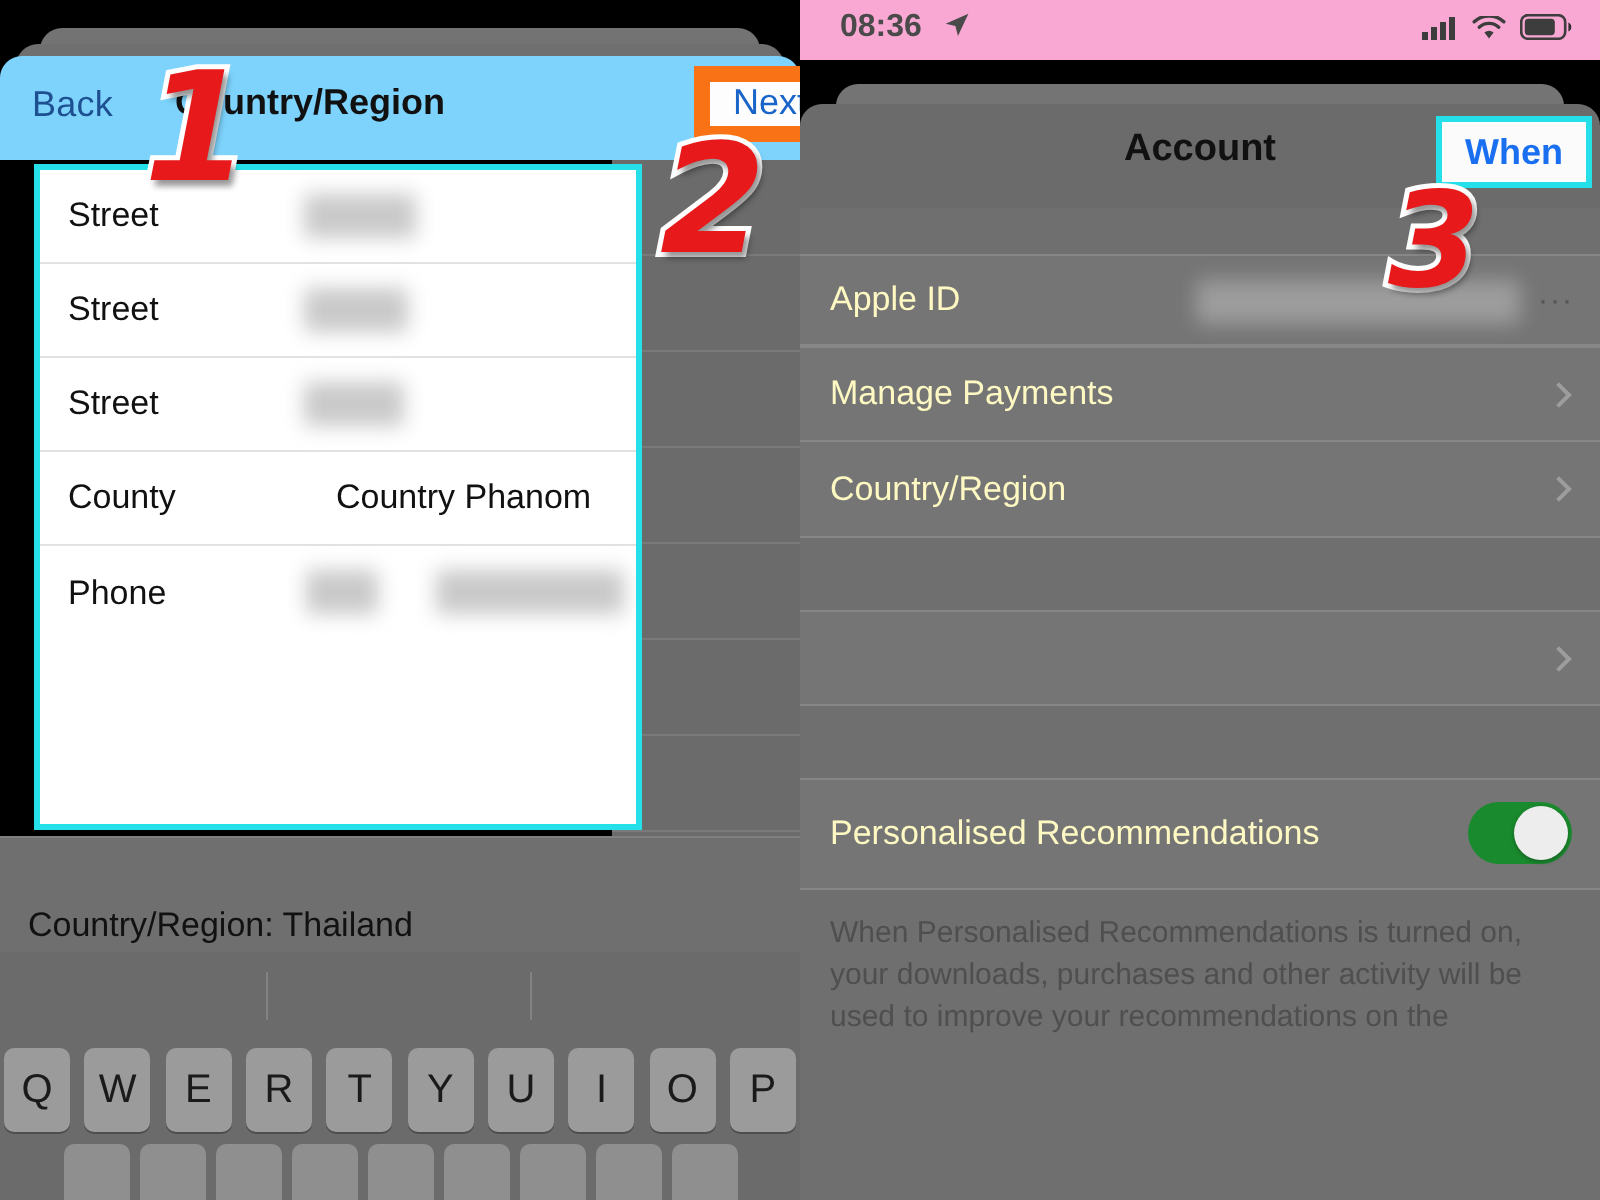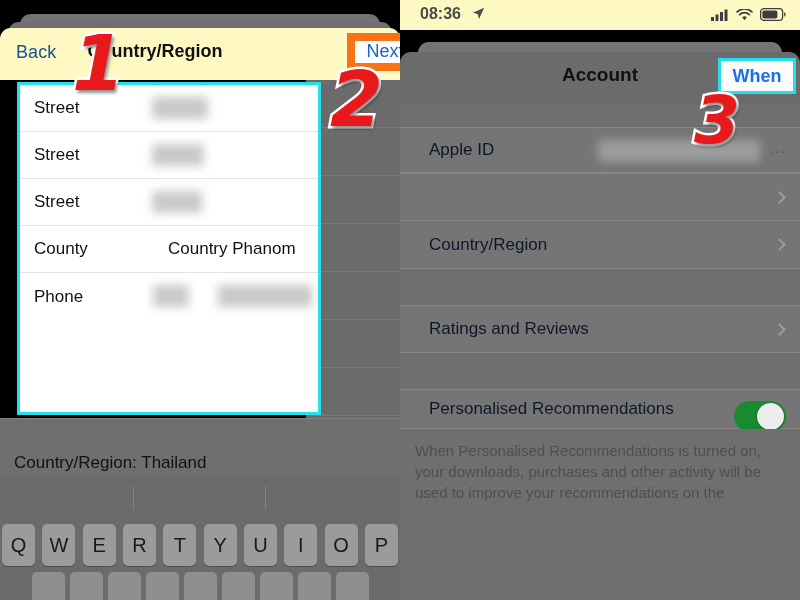--- a/index.html
+++ b/index.html
@@ -19,21 +19,21 @@
 
   
   .card-layer {
     position:absolute; background:#6b6b6b;
     border-top-left-radius:11px; border-top-right-radius:11px;
   }
 
   
   #left-navbar {
     position:absolute; left:0; top:28px; width:400px; height:52px;
-    background:#fef9c3;
+    background:#7dd3fc;
     border-top-left-radius:11px; border-top-right-radius:11px;padding-left:48px;
   }
   #back-button {
     position:absolute; left:16px; top:14px;
     font-size:18px; color:#1d4f91; letter-spacing:.1px;
   }
   #left-title {
     position:absolute; left:0; top:13px; width:310px;
     text-align:center; font-size:18px; font-weight:bold; color:#111;
   }
@@ -112,21 +112,21 @@
     display:flex; justify-content:center; gap:5px;
   }
   .kb-key-blank {
     width:33px; height:42px; background:#8f8f8f;
     border-radius:5px; box-shadow:0 1px 0 rgba(0,0,0,.25);
   }
 
   
   #statusbar {
     position:absolute; left:0; top:0; width:400px; height:30px;
-    background:#fef9c3; color:#3a3a3a;
+    background:#f9a8d4; color:#3a3a3a;
   }
   #status-time {
     position:absolute; left:20px; top:5px; font-size:16px; color:#4a4a4a; font-weight:bold;
   }
   #status-loc { position:absolute; left:72px; top:6px; }
   #status-icons { position:absolute; right:14px; top:7px; display:flex; align-items:center; gap:7px; }
 
   #right-navbar {
     position:absolute; left:0; top:52px; width:400px; height:52px;
     background:#6b6b6b;
@@ -147,21 +147,21 @@
   #right-content {
     position:absolute; left:0; top:104px; width:400px; height:496px;
     background:#6f6f6f;
   }
   .sect-gap { background:#6f6f6f; }
   .list-row {
     position:relative; background:#757575;
     border-top:1px solid #878787; border-bottom:1px solid #878787;
     display:flex; align-items:center;
   }
-  .row-label { position:absolute; left:29px; font-size:17px; color:#0f172a; }
+  .row-label { position:absolute; left:15px; font-size:17px; color:#fef9c3; }
   .row-value-dots { position:absolute; right:13px; font-size:15px; color:#555; letter-spacing:1px; }
   .chevron {
     position:absolute; right:16px; width:9px; height:9px;
     border-top:2px solid #9d9d9d; border-right:2px solid #9d9d9d;
     transform:rotate(45deg);
   }
   .footnote {
     position:relative; background:#6f6f6f;
     font-size:15px; color:#4f4f4f; line-height:21px;
     padding:10px 16px 8px 15px;
@@ -335,38 +335,38 @@
       <div class="sect-gap" style="height:23px;"></div>
 
       <div class="list-row" style="height:46px;">
         <span class="row-label">Apple ID</span>
         <span class="blur-chip" style="left:198px; top:12px; width:162px; height:22px; background:#9d9d9d;"></span>
         <span class="row-value-dots">···</span>
       </div>
 
 
       <div class="list-row" style="height:48px;">
+        <span class="row-label">Manage Payments</span>
         <span class="chevron" style="top:19px;"></span>
       </div>
 
       <div class="list-row" style="height:48px; border-top:none;">
         <span class="row-label">Country/Region</span>
         <span class="chevron" style="top:19px;"></span>
       </div>
 
       <div class="sect-gap" style="height:36px;"></div>
 
       <div class="list-row" style="height:48px;">
-        <span class="row-label">Ratings and Reviews</span>
         <span class="chevron" style="top:19px;"></span>
       </div>
 
       <div class="sect-gap" style="height:36px;"></div>
 
-      <div class="list-row" style="height:40px;">
+      <div class="list-row" style="height:56px;">
         <span class="row-label">Personalised Recommendations</span>
         <span class="toggle">
           <span class="knob"></span>
         </span>
       </div>
 
       <div class="footnote" style="padding-top:11px;">
         <span>When Personalised Recommendations is turned on, your downloads, purchases and other activity will be used to improve your recommendations on the</span>
       </div>
     </div>

